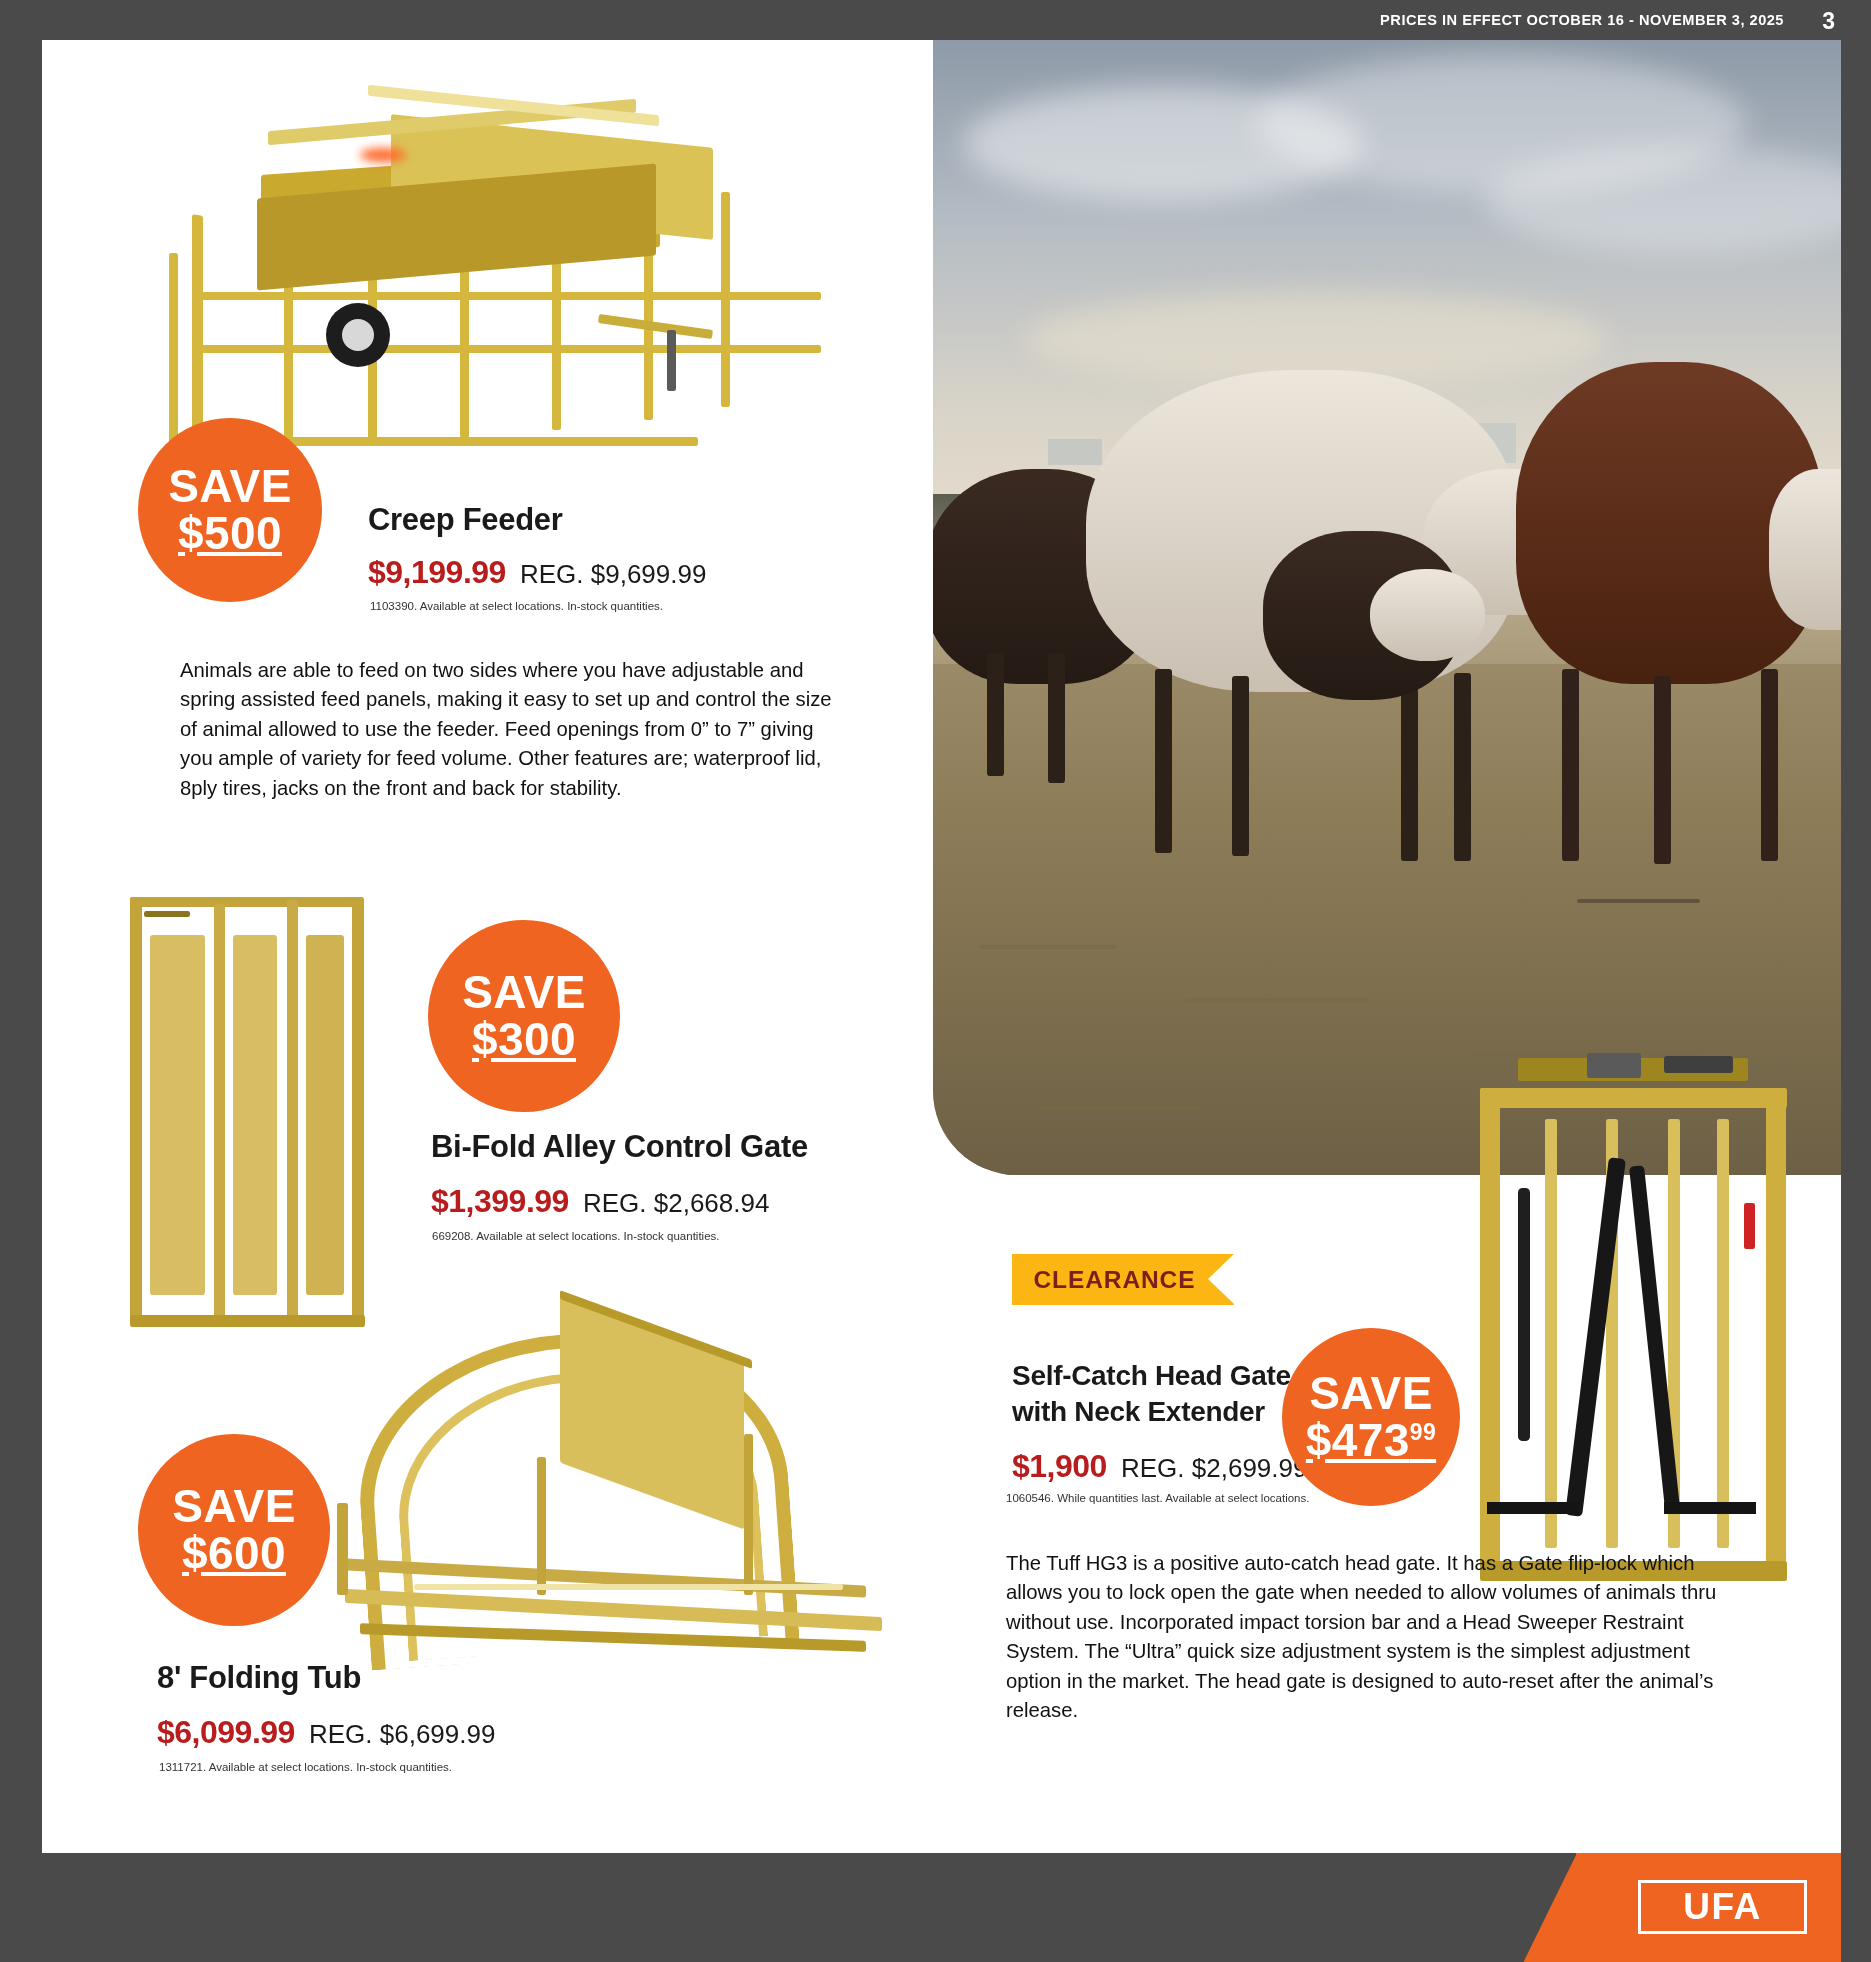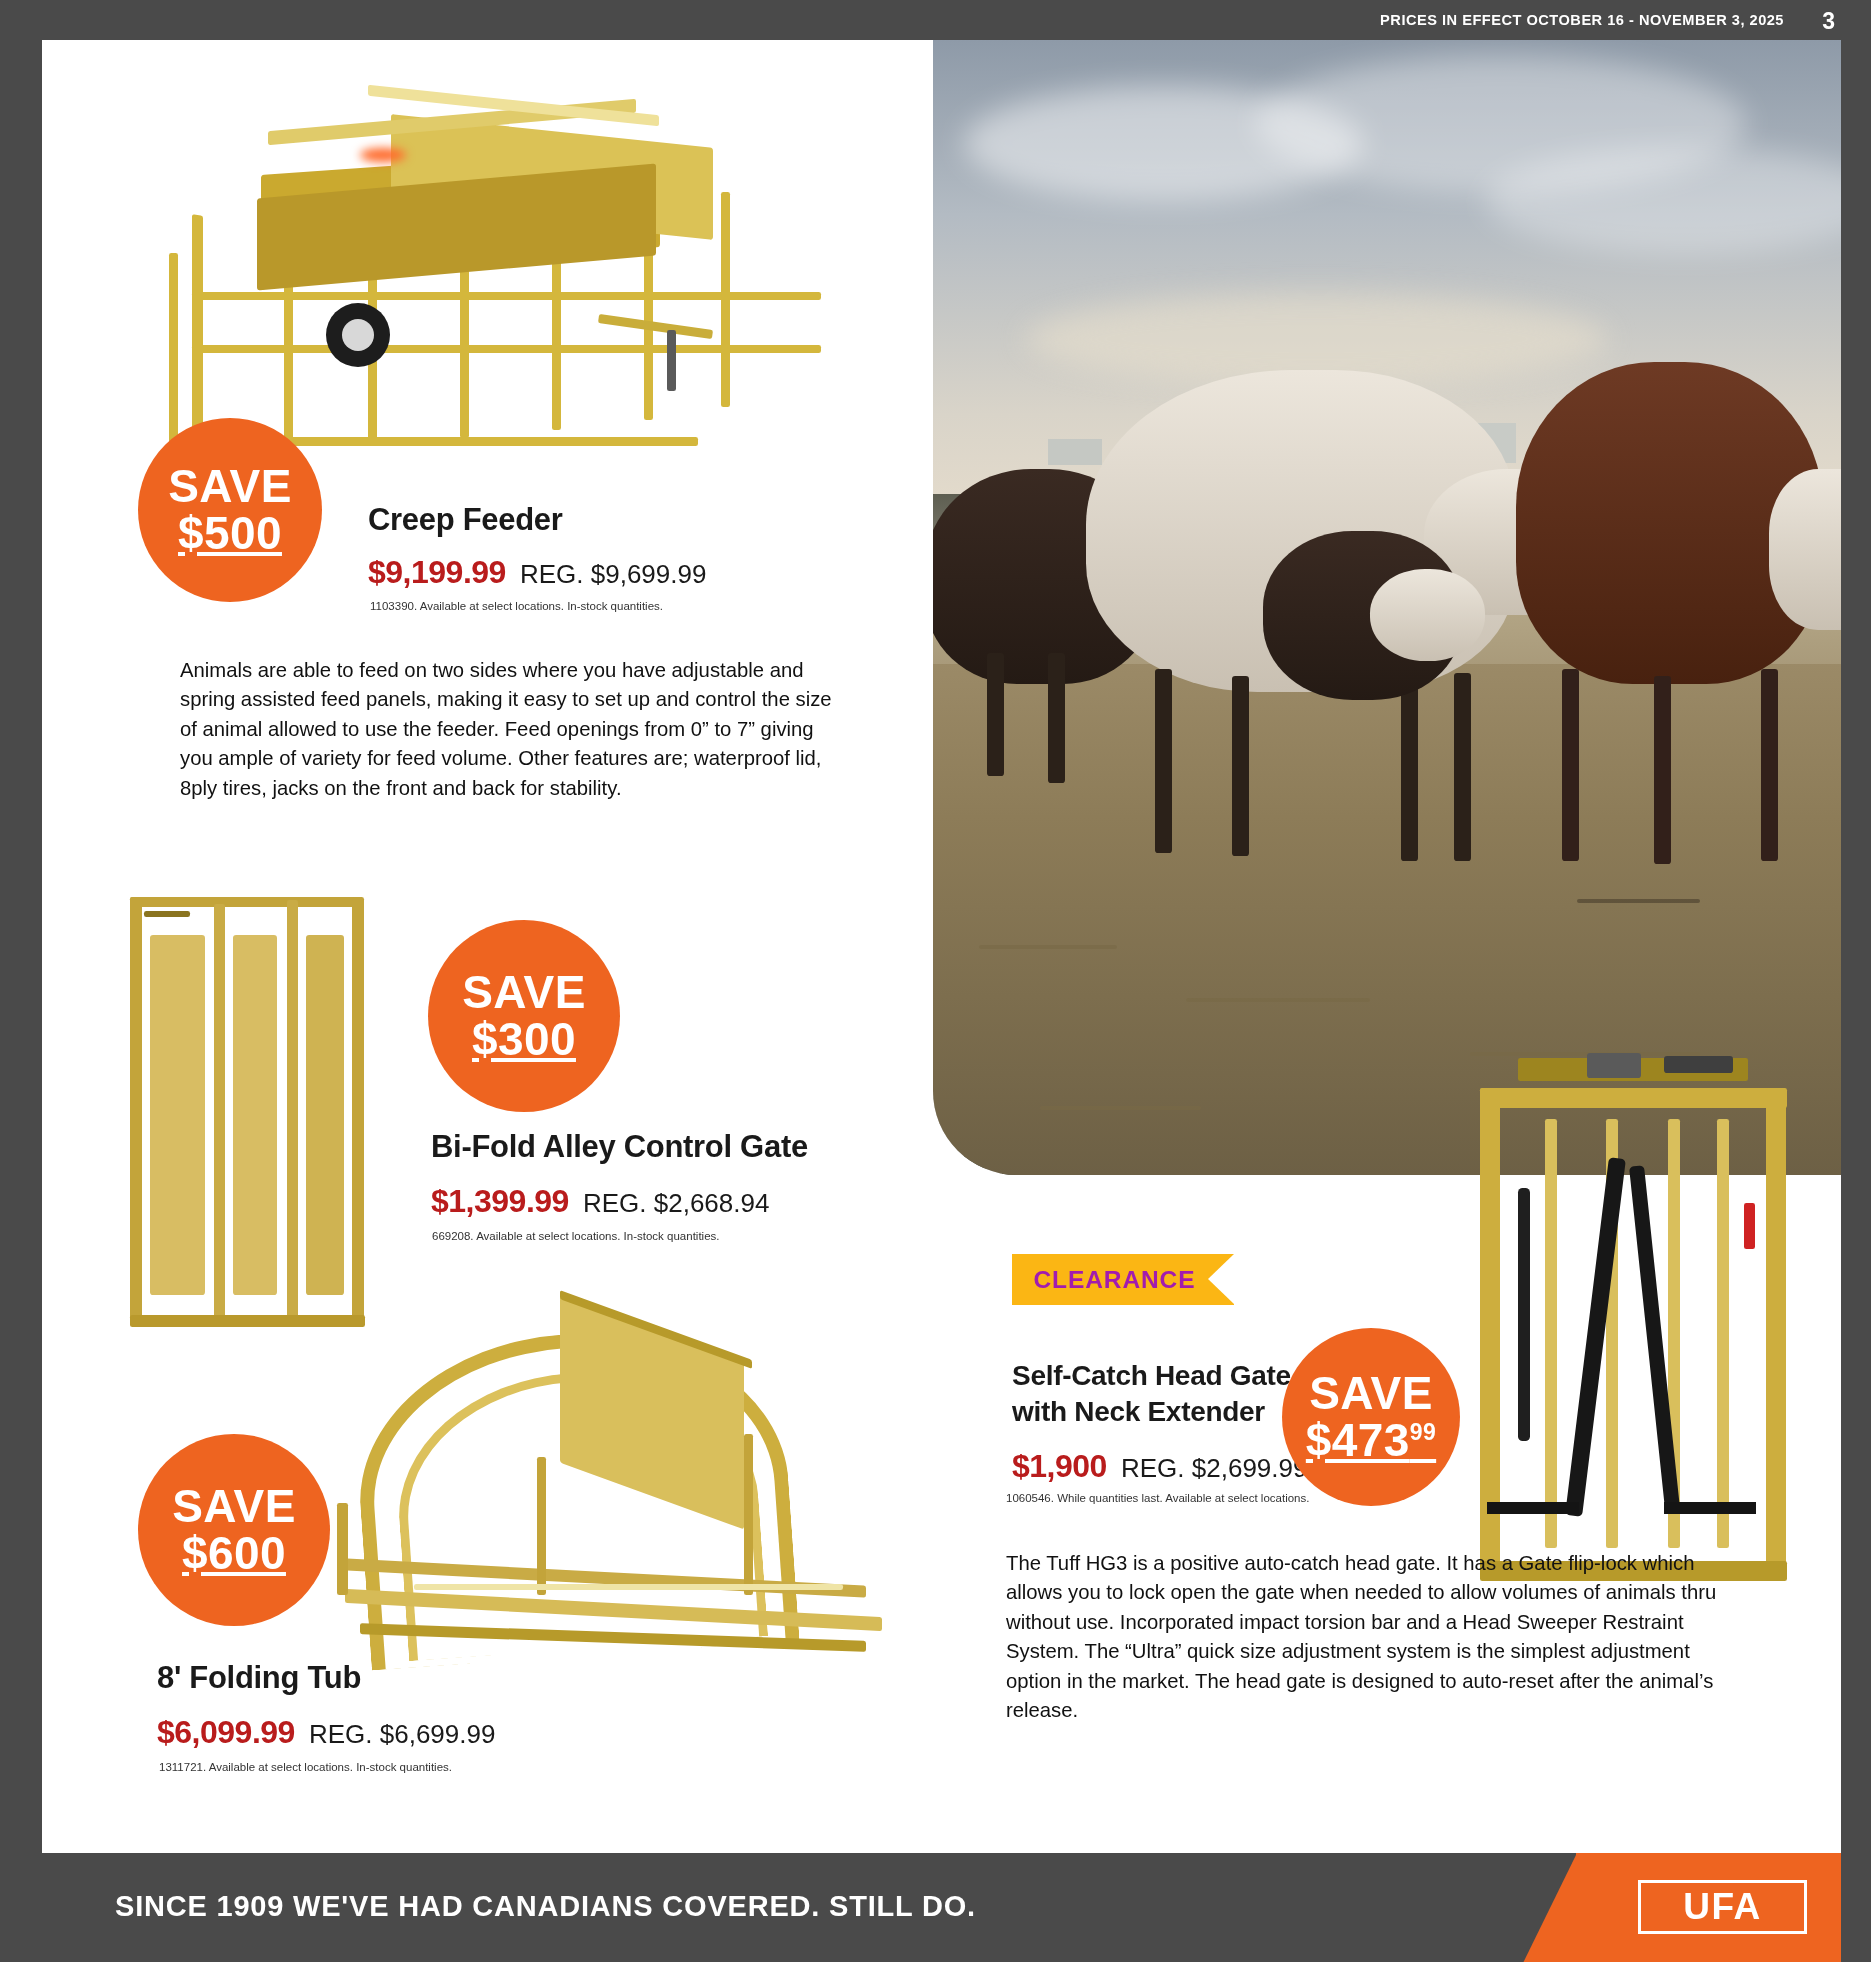--- a/index.html
+++ b/index.html
@@ -143,21 +143,21 @@
   .body-copy {
     position:absolute;
     font-size:20.3px; color:#111111; line-height:1.45;
     font-family:"Liberation Sans", sans-serif;
   }
 
   
   .clearance-flag {
     position:absolute;
     background:#fbb614;
-    color:#a21caf;
+    color:#7f1d1d;
     font-weight:bold;
     font-size:24.5px;
     letter-spacing:0.9px;
     display:flex; align-items:center;
     padding-left:21.5px;
     font-family:"Liberation Sans", sans-serif;
   }
   .clearance-notch {
     position:absolute;
     width:0; height:0;
@@ -405,21 +405,20 @@
   <div class="save-badge" style="left:1282px; top:1328px; width:178px; height:178px;">
     <span class="l1">SAVE</span>
     <span class="l2">
       <span>$473</span><span class="sup">99</span>
     </span>
   </div>
 
   <div class="body-copy" style="left:1006px; top:1549px; width:713px;">The Tuff HG3 is a positive auto-catch head gate. It has a Gate flip-lock which allows you to lock open the gate when needed to allow volumes of animals thru without use. Incorporated impact torsion bar and a Head Sweeper Restraint System. The “Ultra” quick size adjustment system is the simplest adjustment option in the market. The head gate is designed to auto-reset after the animal’s release.</div>
 
   <div class="footer">
-    <div class="footer-text">SINCE 1909 WE'VE HAD CANADIANS COVERED. STILL DO.</div>
     <div class="logo-slant"></div>
     <div class="logo-orange"></div>
     <div class="logo-box">
       <span class="logo-text">UFA</span>
     </div>
   </div>
 
 </div>
 
 

